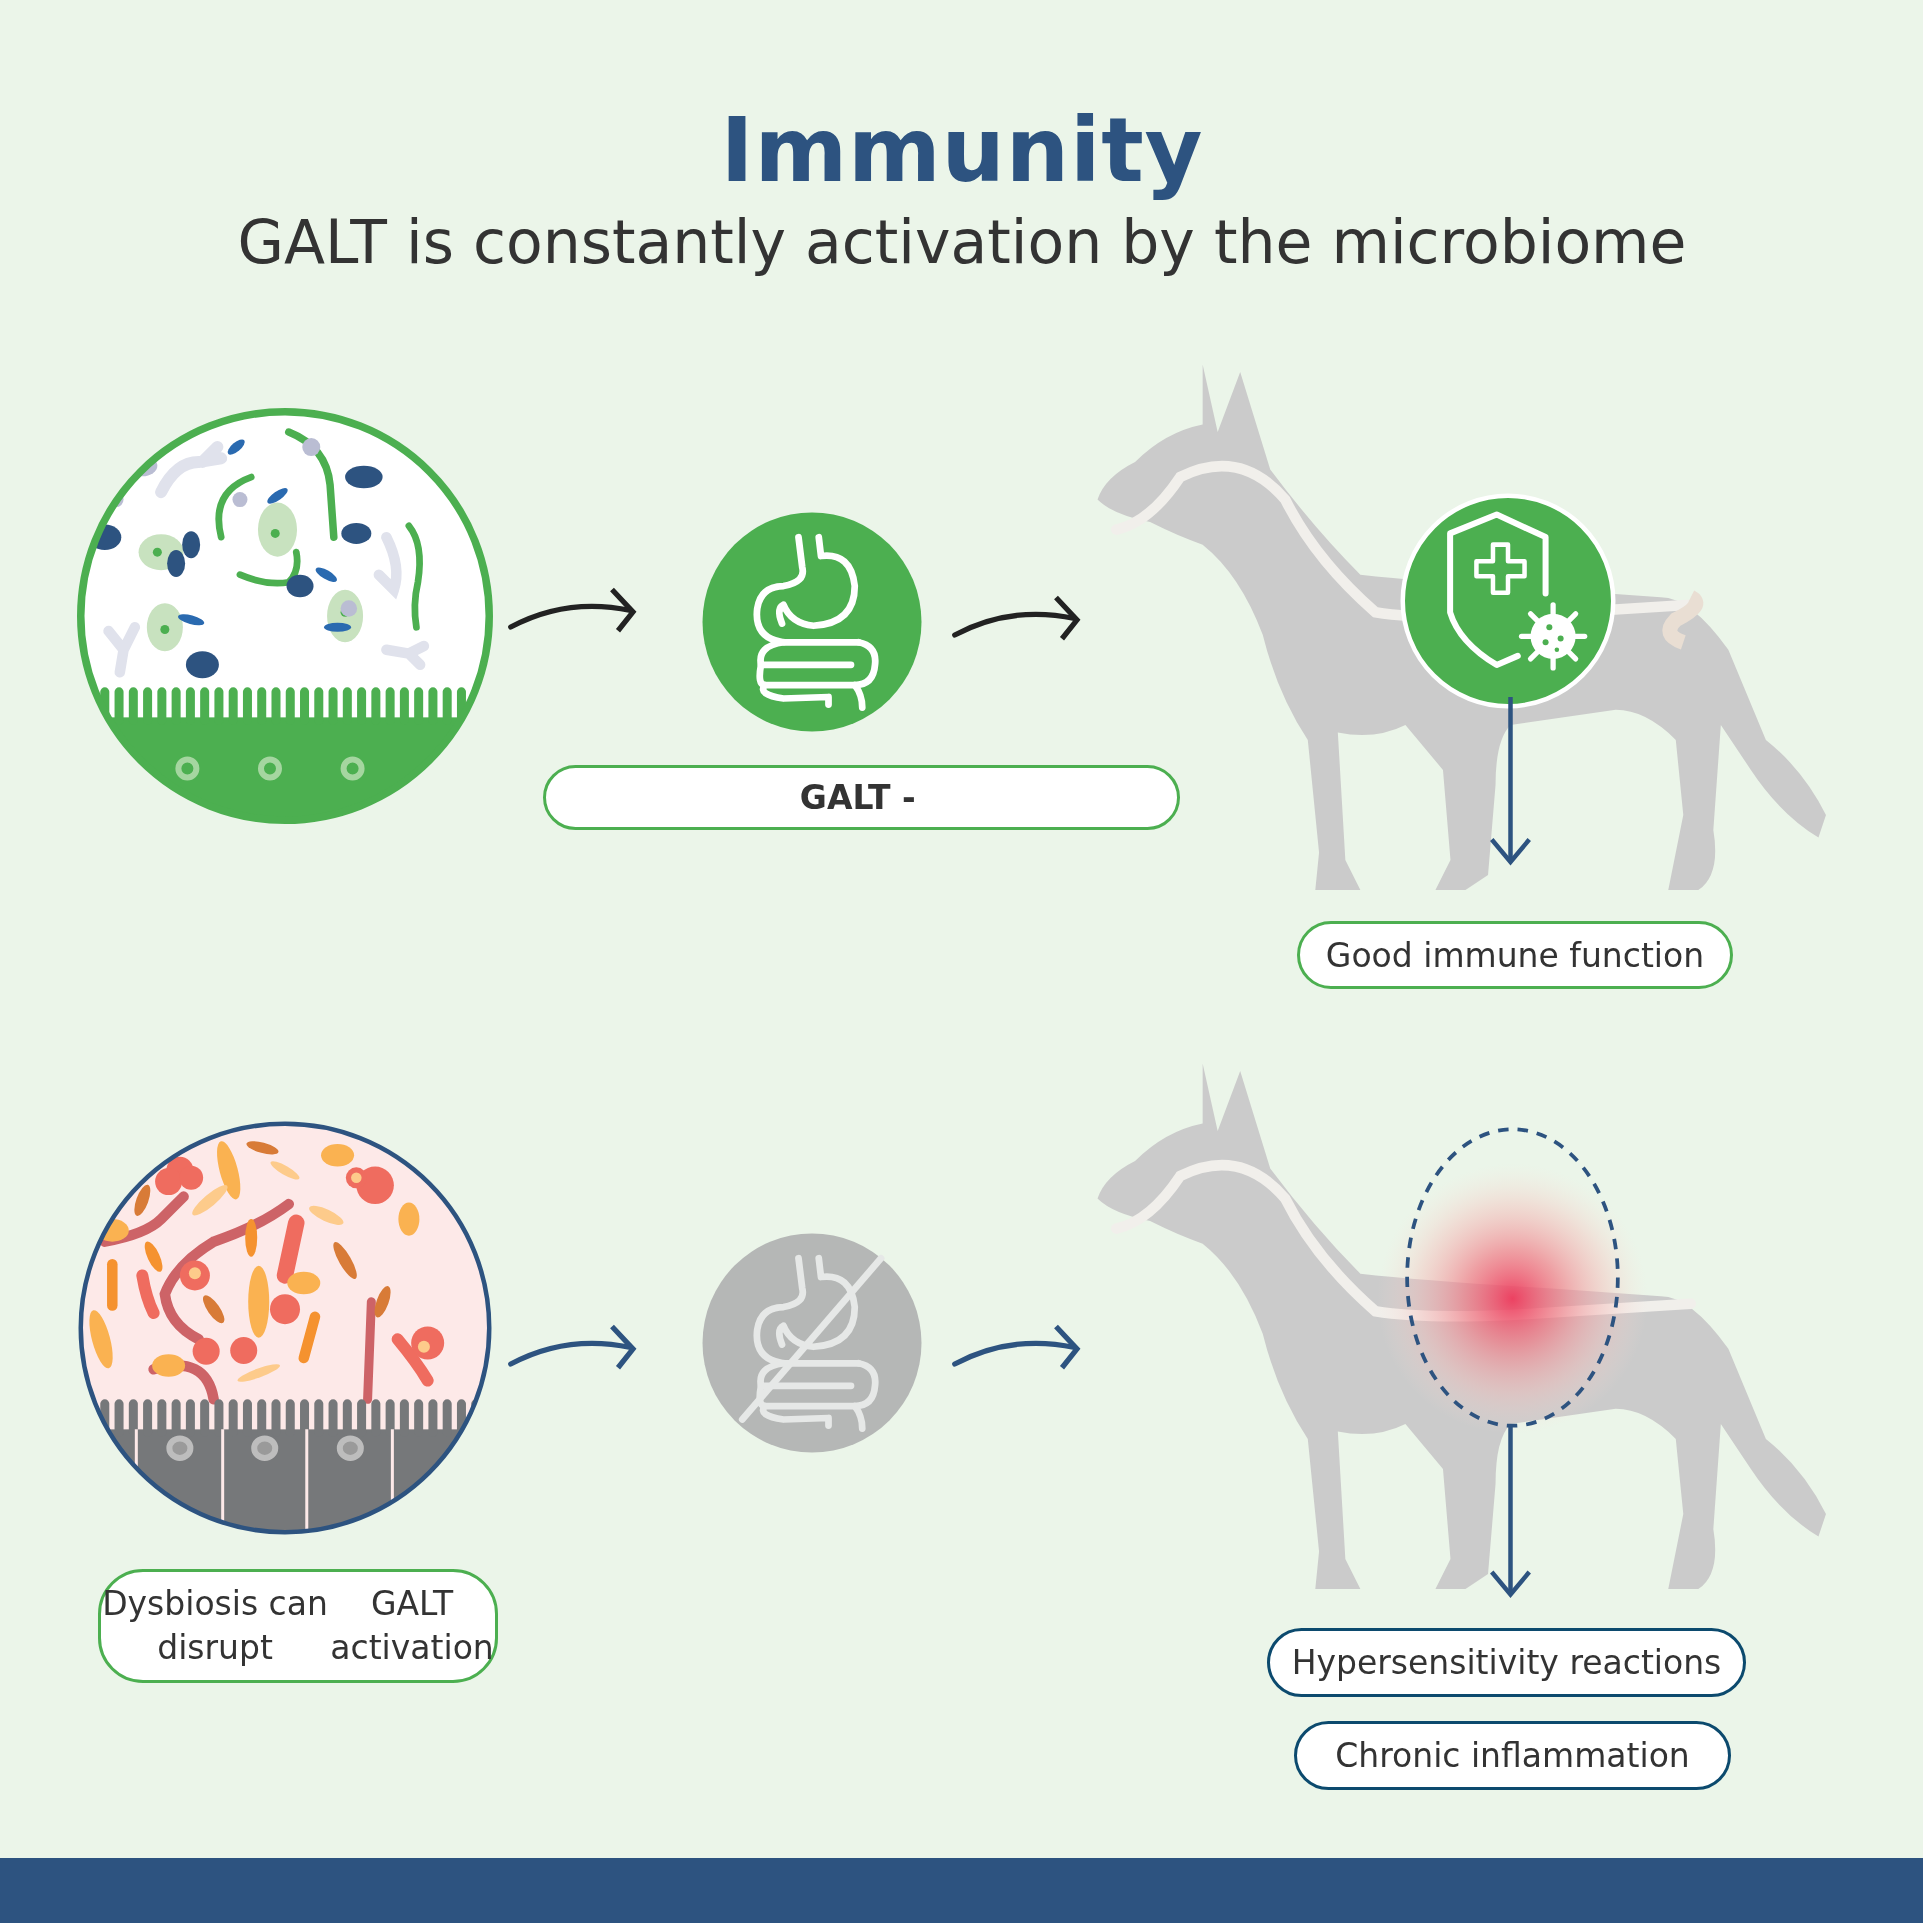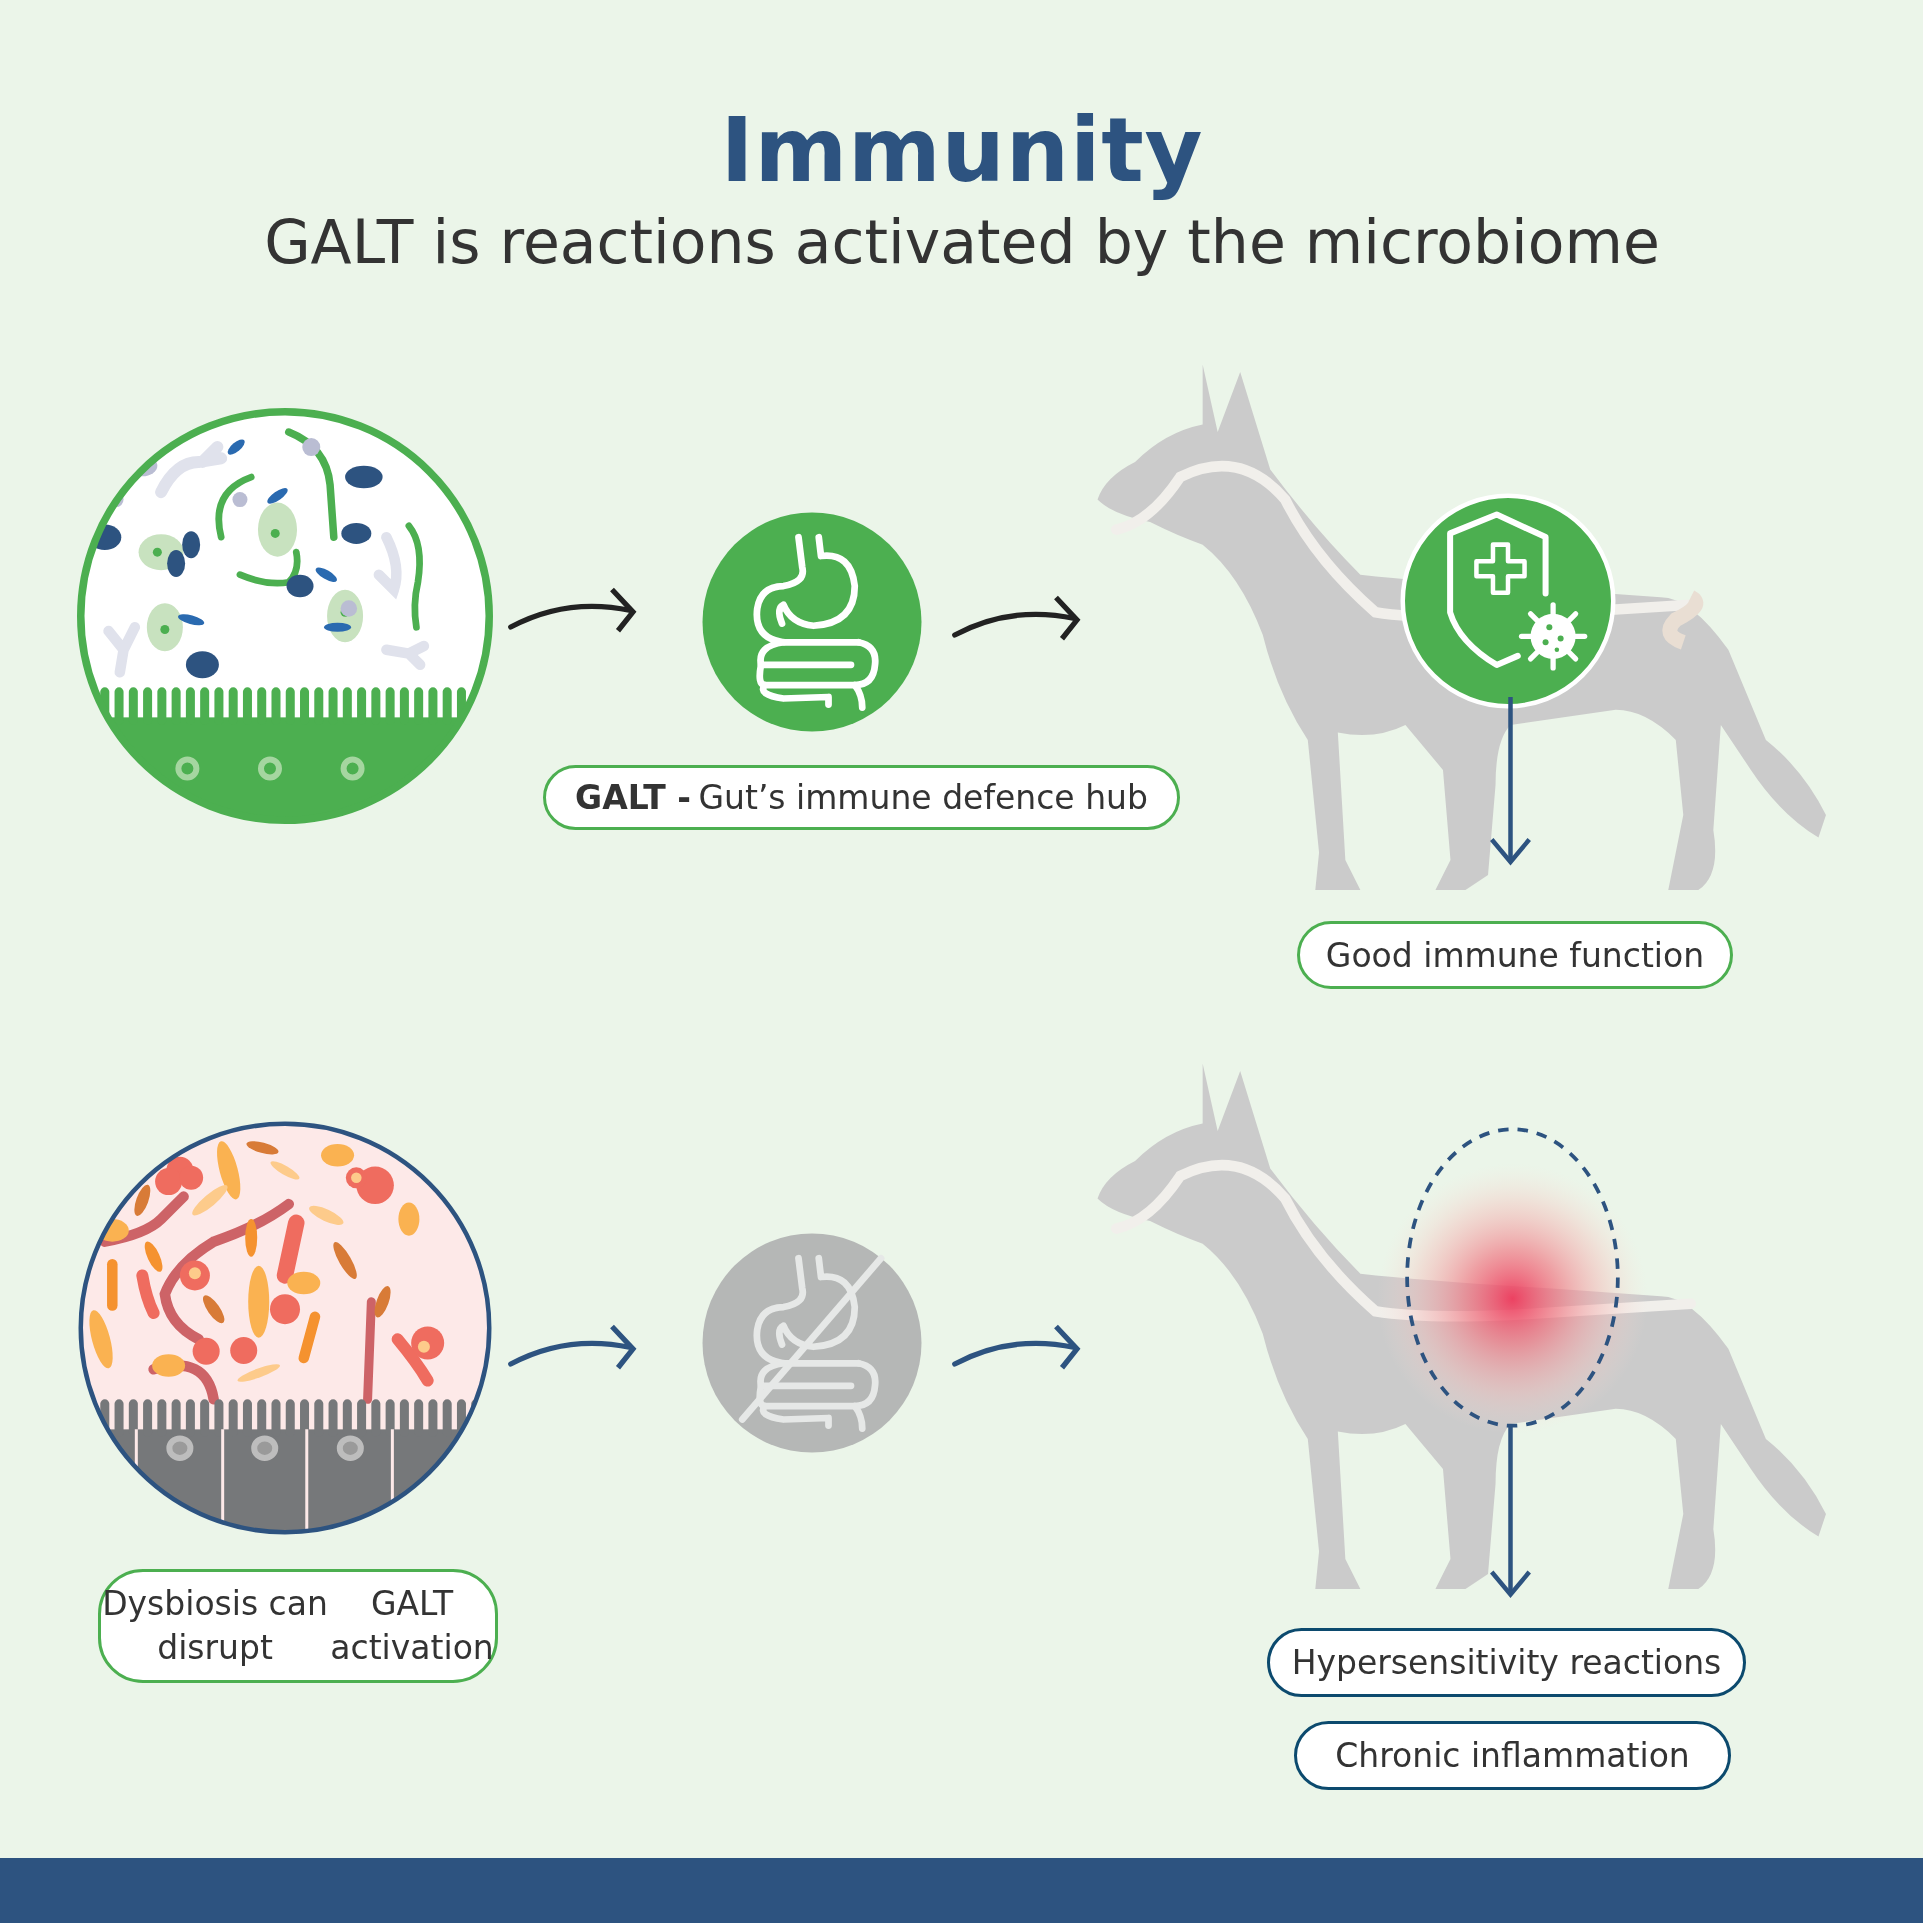--- a/index.html
+++ b/index.html
@@ -25,21 +25,21 @@
   .pill.green { border: 3px solid #4caf50; }
   .pill.blue  { border: 3px solid #0c4a6e; }
   .pill b { font-weight: bold; margin-right: 7.5px; }
   #footer { left: 0; top: 1858px; width: 1924px; height: 66px; background: #2d5380; }
   svg { position: absolute; overflow: visible; }
 </style>
 </head>
 <body>
 
 <div id="title" class="abs">Immunity</div>
-<div id="subtitle" class="abs">GALT is reactions activated by the microbiome</div>
+<div id="subtitle" class="abs">GALT is constantly activation by the microbiome</div>
 
 <svg style="left:71px;top:402px" width="428" height="428" viewBox="0 0 570 570">
   <defs>
       <clipPath id="hc">
         <circle cx="285" cy="285" r="272"></circle>
       </clipPath>
     </defs>
   <circle cx="285" cy="285" r="272" fill="#ffffff"></circle>
   <g clip-path="url(#hc)">
 
@@ -137,21 +137,20 @@
   </g>
 </svg>
 
 <svg style="left:951px;top:590px" width="150" height="60" viewBox="0 0 200 80">
   <path d="M5 60 Q80 20 165 38" stroke="#222" stroke-width="7" fill="none" stroke-linecap="round"></path>
   <path d="M140 10 L168 40 L148 65" stroke="#222" stroke-width="7" fill="none"></path>
 </svg>
 
 <div class="pill green" style="left:543px;top:765px;width:637px;height:65px;">
   <b>GALT -</b>
-  <span>Gut’s immune defence hub</span>
 </div>
 
 <svg class="dog" style="left:1090px;top:349px" width="751" height="549" viewBox="0 0 1000 730">
   <path fill="#cbcbcb" d="M150 20 L170 110 L200 30 L240 160 Q300 240 360 300 Q450 310 620 320 L760 330 Q800 330 850 400 L900 520 Q950 560 980 620 L970 650 Q920 620 880 560 L840 500 L830 640 Q840 700 810 720 L770 720 L790 620 L780 520 Q740 480 700 480 L560 500 Q540 520 540 580 L530 700 L500 720 L460 720 L480 680 L470 560 L420 500 Q380 520 330 510 L340 680 L360 720 L300 720 L305 670 L290 520 Q250 460 230 380 Q200 300 150 260 Q120 250 80 230 Q30 220 10 200 Q20 170 60 150 Q100 110 150 100 Z"></path>
   <path d="M35 240 Q80 230 120 170 Q200 130 260 200 Q300 280 380 350 Q440 360 560 355 L800 340" stroke="#f1efeb" stroke-width="14" fill="none" stroke-linecap="round"></path>
   <path d="M800 330 Q820 340 780 360 Q760 380 790 390" stroke="#e9ded3" stroke-width="20" fill="none"></path>
 </svg>
 <svg style="left:1399px;top:492px" width="218" height="218" viewBox="0 0 290 290">
   <circle cx="145" cy="145" r="140" fill="#4caf50" stroke="#ffffff" stroke-width="6"></circle>
   <g stroke="#ffffff" stroke-width="8" fill="none" stroke-linecap="round" stroke-linejoin="round">

